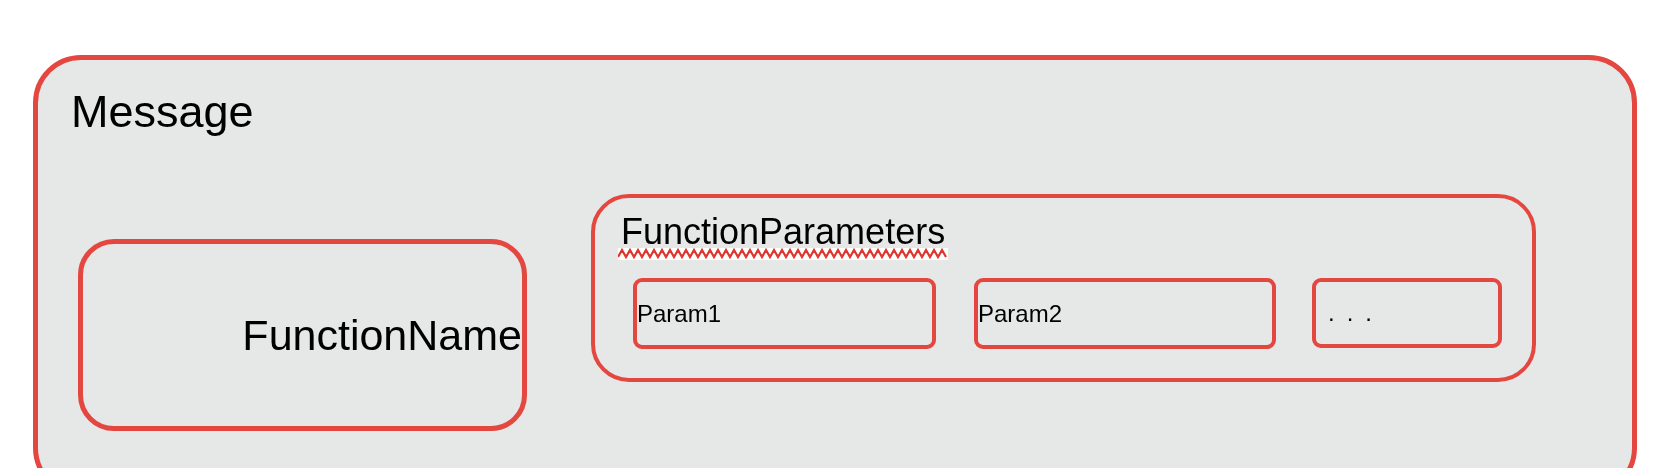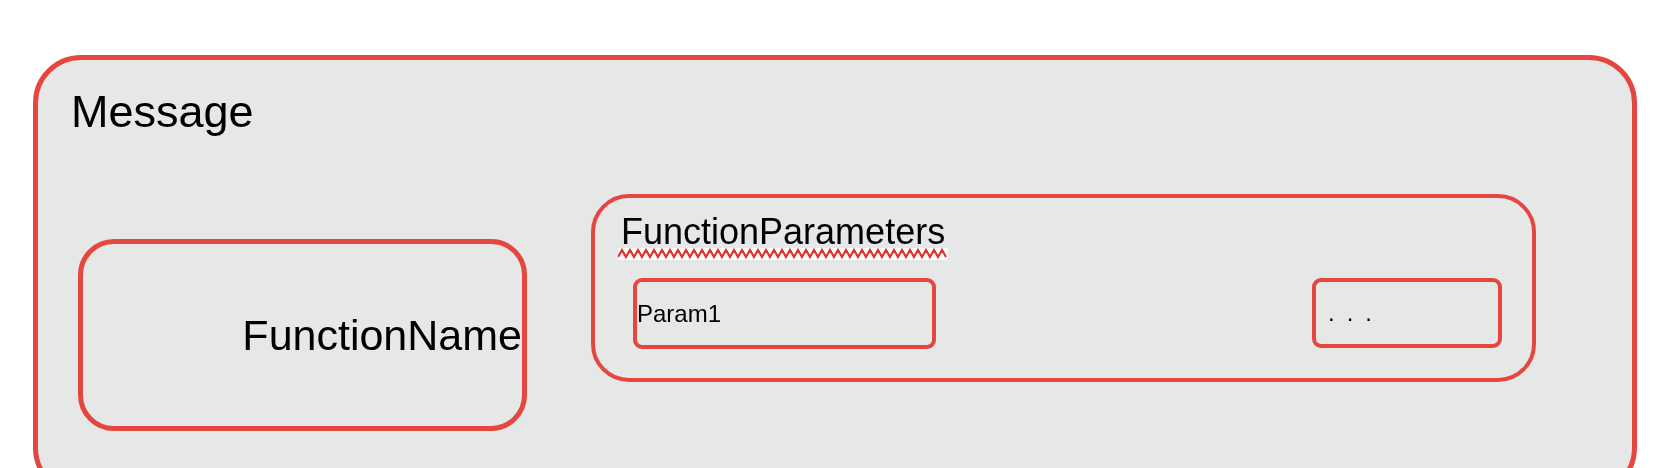--- a/index.html
+++ b/index.html
@@ -65,20 +65,23 @@
 
       <svg class="squiggle" width="330" height="12" viewBox="0 0 330 12">
         <rect x="0" y="0" width="330" height="12" fill="#FFFFFF"></rect>
         <path fill="none" stroke="#DF352C" stroke-width="2.2" d="M0 9 L4 2 L8 9 L12 2 L16 9 L20 2 L24 9 L28 2 L32 9 L36 2 L40 9 L44 2 L48 9 L52 2 L56 9 L60 2 L64 9 L68 2 L72 9 L76 2 L80 9 L84 2 L88 9 L92 2 L96 9 L100 2 L104 9 L108 2 L112 9 L116 2 L120 9 L124 2 L128 9 L132 2 L136 9 L140 2 L144 9 L148 2 L152 9 L156 2 L160 9 L164 2 L168 9 L172 2 L176 9 L180 2 L184 9 L188 2 L192 9 L196 2 L200 9 L204 2 L208 9 L212 2 L216 9 L220 2 L224 9 L228 2 L232 9 L236 2 L240 9 L244 2 L248 9 L252 2 L256 9 L260 2 L264 9 L268 2 L272 9 L276 2 L280 9 L284 2 L288 9 L292 2 L296 9 L300 2 L304 9 L308 2 L312 9 L316 2 L320 9 L324 2 L328 9"></path>
       </svg>
 
       <div class="param param-1">
         <span class="label-text">Param1</span>
       </div>
 
+      <div class="param param-2">
+        <span class="label-text">Param2</span>
+      </div>
 
       <div class="param param-more">
         <span class="label-text">...</span>
       </div>
 
     </div>
   </div>
 </div>
 
 </body></html>

